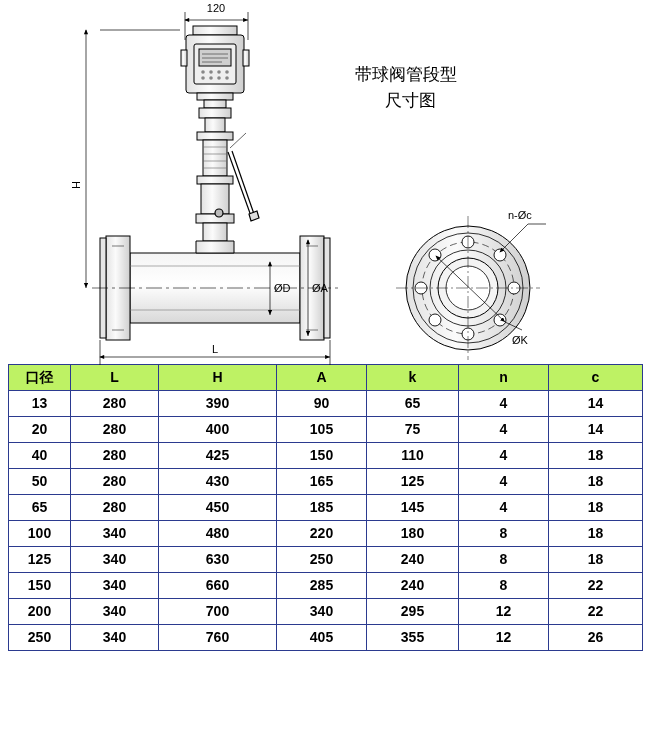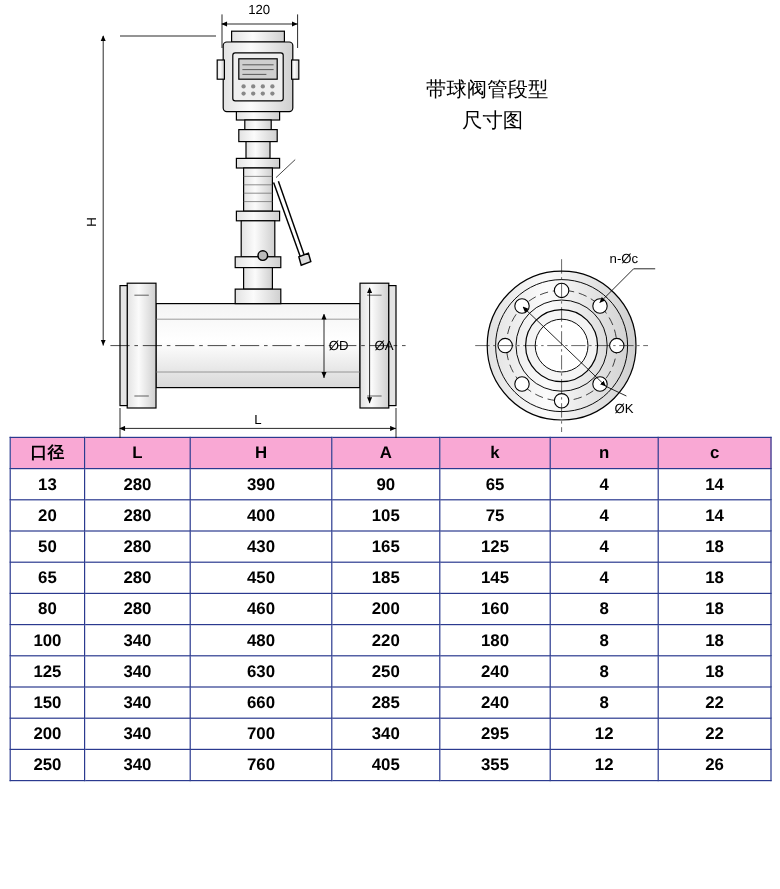--- a/index.html
+++ b/index.html
@@ -47,21 +47,21 @@
   }
   table.spec th, table.spec td {
     border: 1px solid #2b3a8f;
     text-align: center;
     height: 25px;
     line-height: 25px;
     padding: 0;
     font-weight: bold;
   }
   table.spec thead th {
-    background: #f9a8d4;
+    background: #bef264;
     color: #000;
     font-size: 14px;
   }
   table.spec tbody td {
     background: #ffffff;
     font-size: 14px;
   }
   col.c-dn { width: 62px; }
   col.c-l  { width: 88px; }
   col.c-h  { width: 118px; }
@@ -290,44 +290,44 @@
         <tr>
           <td>20</td>
           <td>280</td>
           <td>400</td>
           <td>105</td>
           <td>75</td>
           <td>4</td>
           <td>14</td>
         </tr>
         <tr>
+          <td>40</td>
+          <td>280</td>
+          <td>425</td>
+          <td>150</td>
+          <td>110</td>
+          <td>4</td>
+          <td>18</td>
+        </tr>
+        <tr>
           <td>50</td>
           <td>280</td>
           <td>430</td>
           <td>165</td>
           <td>125</td>
           <td>4</td>
           <td>18</td>
         </tr>
         <tr>
           <td>65</td>
           <td>280</td>
           <td>450</td>
           <td>185</td>
           <td>145</td>
           <td>4</td>
-          <td>18</td>
-        </tr>
-        <tr>
-          <td>80</td>
-          <td>280</td>
-          <td>460</td>
-          <td>200</td>
-          <td>160</td>
-          <td>8</td>
           <td>18</td>
         </tr>
         <tr>
           <td>100</td>
           <td>340</td>
           <td>480</td>
           <td>220</td>
           <td>180</td>
           <td>8</td>
           <td>18</td>

